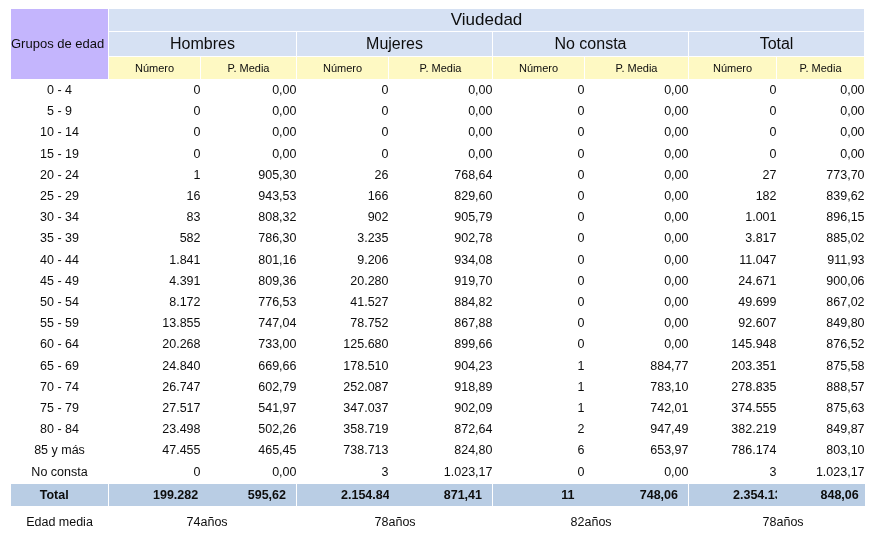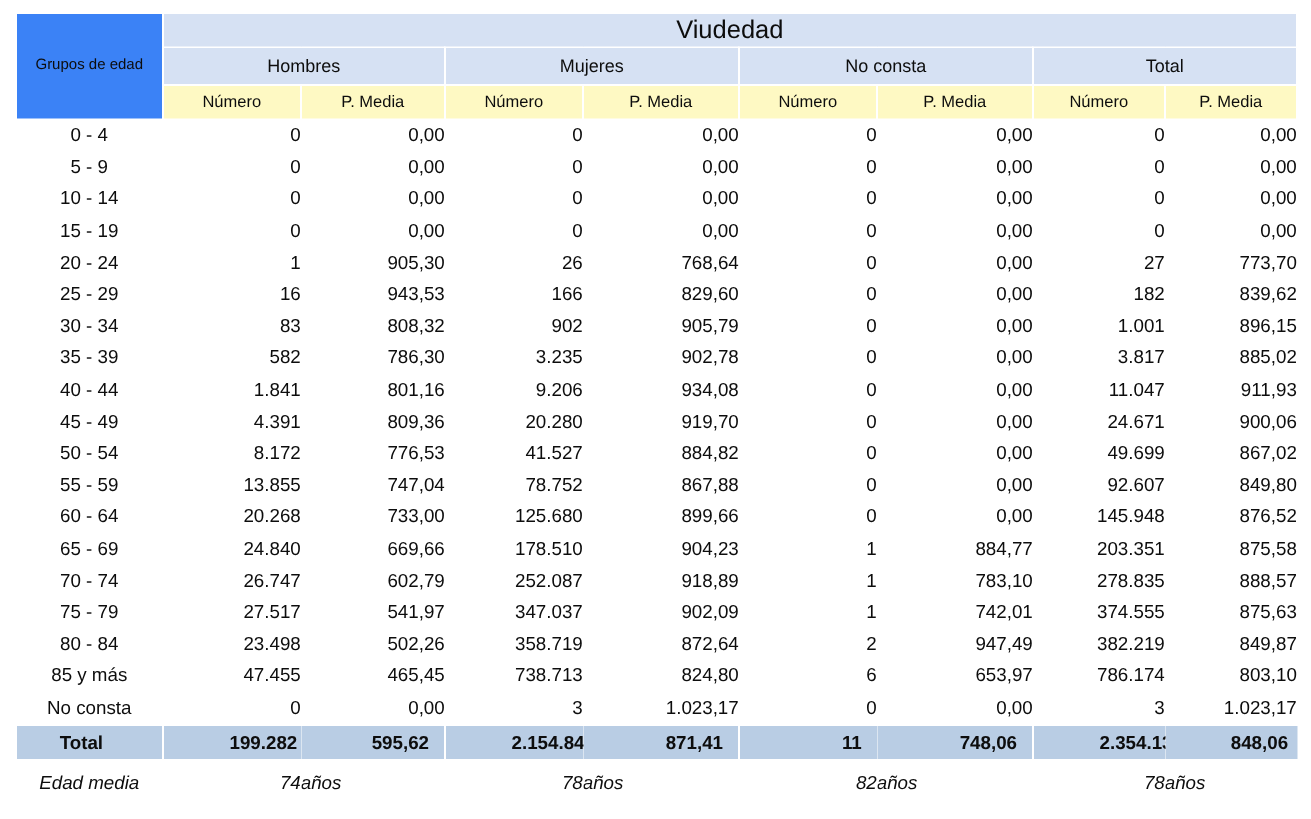--- a/index.html
+++ b/index.html
@@ -45,38 +45,37 @@
     font-weight: bold;
     font-size: 17px;
     height: 22px;
     line-height: 22px;
   }
   .hdr-group {
     background: #d6e1f3;
     border: 1px solid #ffffff;
     text-align: center;
     font-weight: bold;
-    font-size: 12px;
+    font-size: 16px;
     height: 24px;
     line-height: 24px;
   }
   .hdr-sub {
     background: #fef9c3;
     border: 1px solid #ffffff;
     text-align: center;
     font-size: 11px;
     height: 22px;
     line-height: 22px;
   }
   .hdr-stub {
-    background: #3b82f6;
+    background: #c4b5fd;
     border: 1px solid #ffffff;
-    text-align: center;
     font-weight: bold;
-    font-size: 10px;
+    font-size: 13px;
     line-height: 16px;
     padding: 0 4px;
   }
 
   
   tr.data-row td {
     height: 21.2px;
     line-height: 21.2px;
     font-size: 12.5px;
   }
@@ -105,21 +104,20 @@
   }
   tr.total-row td.num { text-align: right; padding-right: 10px; padding-left: 44px; }
   td.sep-l { border-left: 1px solid #ffffff; }
 
   
   tr.avg-row td {
     height: 24px;
     line-height: 24px;
     font-size: 12.5px;
     padding-top: 3px;
-    font-style: italic;
   }
   td.avg-label { text-align: center; }
   td.avg-val { text-align: right; padding-right: 6px; }
   td.avg-unit { text-align: left; padding-left: 4px; }
 </style>
 </head>
 <body>
 
 <div id="sheet">
 

